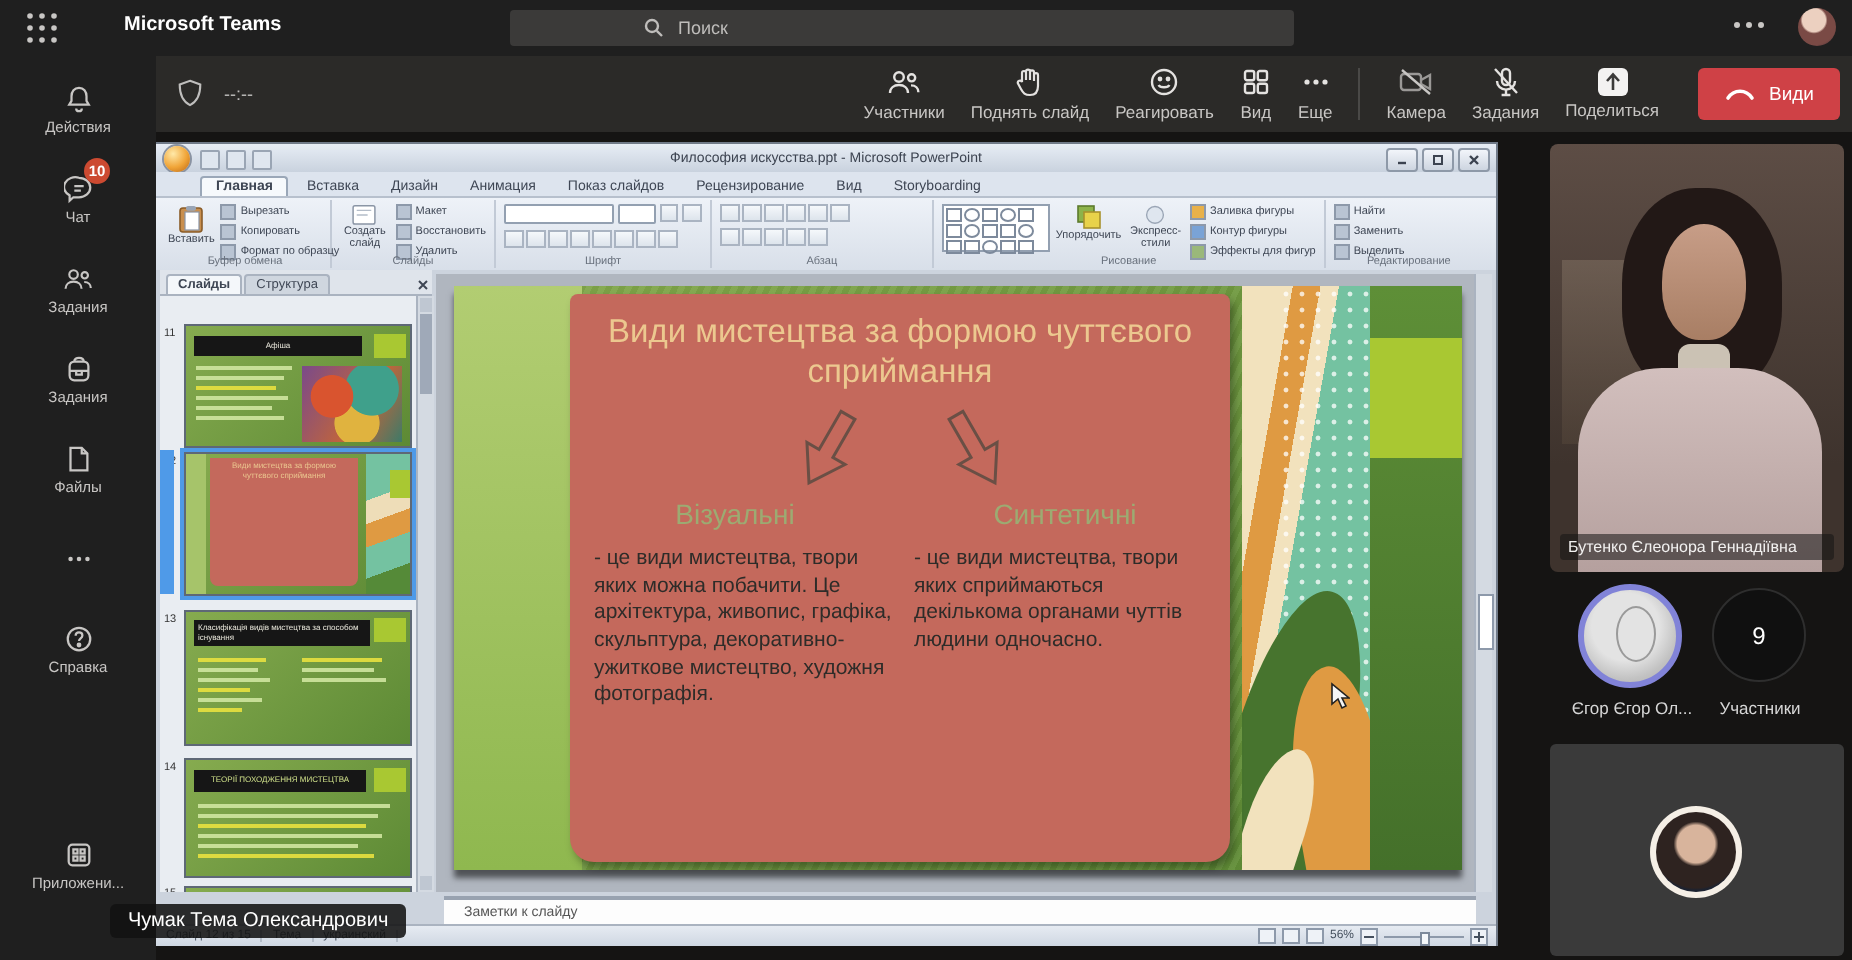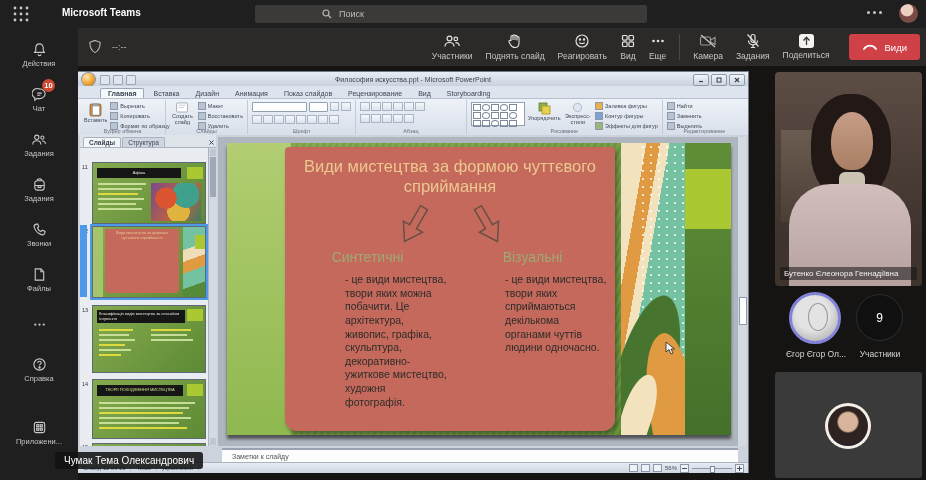--- a/index.html
+++ b/index.html
@@ -88,21 +88,21 @@
   .slide-area{position:absolute;left:140px;top:65px;width:520px;height:309px;background:#b0b6bf;}
   .slide{position:absolute;left:9px;top:6px;width:504px;height:292px;background:repeating-linear-gradient(115deg,rgba(255,255,255,.05) 0 3px,rgba(0,0,0,.04) 3px 6px),linear-gradient(135deg,#84a94c,#5c8a34);box-shadow:0 4px 3px rgba(0,0,0,.55);cursor:default;}
   .band-left{position:absolute;left:0;top:0;width:64px;height:292px;background:linear-gradient(180deg,#b2cd72,#8fb84f);}
   .salmon{position:absolute;left:58px;top:4px;width:330px;height:284px;background:#c4695c;border-radius:4px 4px 12px 12px;box-shadow:2px 3px 4px rgba(0,0,0,.35);}
   .s-title{position:absolute;left:8px;right:8px;top:10px;text-align:center;font-size:16.5px;line-height:1.2;color:#ecc88f;}
   .arrow-l{position:absolute;left:112px;top:56px;transform:rotate(30deg);}
   .arrow-r{position:absolute;left:186px;top:56px;transform:rotate(-30deg);}
   .s-heads{position:absolute;left:0;right:0;top:102px;display:flex;}
   .s-heads span{width:50%;text-align:center;font-size:14px;color:#9cab72;}
   .s-cols{position:absolute;left:12px;right:8px;top:126px;display:flex;gap:10px;}
-  .s-col{width:150px;font-size:10.5px;line-height:1.3;color:#2e2c29;margin-left:48px;}
+  .s-col{width:150px;font-size:10.5px;line-height:1.3;color:#2e2c29;}
   .deco{position:absolute;left:394px;top:0;width:64px;height:292px;background:linear-gradient(100deg,#f2e2bd 0 22%,#df9a42 22% 34%,#f2e2bd 34% 42%,#74c2a1 42% 100%);overflow:hidden;}
   .deco .dots{position:absolute;left:18px;top:0;width:46px;height:292px;background-image:radial-gradient(rgba(255,255,255,.75) 1px,transparent 1.4px);background-size:8px 8px;}
   .deco .wedge1{position:absolute;left:-8px;top:150px;width:60px;height:190px;background:#47742e;border-radius:50% 50% 0 0;transform:rotate(14deg);}
   .deco .wedge2{position:absolute;left:26px;top:190px;width:46px;height:130px;background:#df9a42;border-radius:60% 40% 0 0;transform:rotate(-10deg);}
   .deco .cream{position:absolute;left:2px;top:230px;width:30px;height:80px;background:#f2e2bd;border-radius:50% 50% 0 0;transform:rotate(18deg);}
   .green-col{position:absolute;left:458px;top:0;width:46px;height:292px;background:linear-gradient(180deg,#5e8f37,#44702a);}
   .lime{position:absolute;left:458px;top:26px;width:46px;height:60px;background:#a9c832;}
   .cursor{position:absolute;left:438px;top:198px;z-index:5;}
   .v-scroll{position:absolute;right:2px;top:65px;width:8px;height:309px;background:#d4dae2;border-left:1px solid #aab3c0;}
   .vs-thumb{position:absolute;left:1px;top:160px;width:6px;height:26px;background:#fff;border:1px solid #8d99aa;}
@@ -196,26 +196,20 @@
   </div>
   <div class="sb-item">
     <svg width="15" height="15" viewBox="0 0 16 16" fill="none" stroke="#c8c6c4" stroke-width="1.2">
         <path d="M5.5 4 C5.5 2.6 6.6 2 8 2 C9.4 2 10.5 2.6 10.5 4"></path>
         <rect x="3" y="4" width="10" height="10" rx="2.5"></rect>
         <path d="M3 9 h10 M6.5 9 v2 h3 v-2"></path>
       </svg>
     <span>Задания</span>
   </div>
   <div class="sb-item">
-    <svg width="15" height="15" viewBox="0 0 16 16" fill="none" stroke="#c8c6c4" stroke-width="1.2">
-        <path d="M4 2.5 L6 2 L7.2 5 L5.8 6.4 C6.4 8 8 9.6 9.6 10.2 L11 8.8 L14 10 L13.5 12 C13 13.5 11.5 14 10 13.5 C6.5 12.3 3.7 9.5 2.5 6 C2 4.5 2.5 3 4 2.5 Z"></path>
-      </svg>
-    <span>Звонки</span>
-  </div>
-  <div class="sb-item">
     <svg width="14" height="15" viewBox="0 0 14 16" fill="none" stroke="#c8c6c4" stroke-width="1.2">
         <path d="M3 2 L9 2 L12 5 L12 14 L3 14 Z"></path>
         <path d="M9 2 L9 5 L12 5"></path>
       </svg>
     <span>Файлы</span>
   </div>
   <div class="sb-item">
     <svg width="15" height="15" viewBox="0 0 16 16" fill="#c8c6c4">
         <circle cx="3.5" cy="8" r="1.2"></circle>
         <circle cx="8" cy="8" r="1.2"></circle>
@@ -613,22 +607,22 @@
       <div class="lime"></div>
       <div class="salmon">
         <div class="s-title">Види мистецтва за формою чуттєвого сприймання</div>
         <svg class="arrow-l" width="34" height="44" viewBox="0 0 34 44">
             <path d="M13 2 L21 2 L21 24 L28 24 L17 41 L6 24 L13 24 Z" fill="none" stroke="#6a4f45" stroke-width="1.5"></path>
           </svg>
         <svg class="arrow-r" width="34" height="44" viewBox="0 0 34 44">
             <path d="M13 2 L21 2 L21 24 L28 24 L17 41 L6 24 L13 24 Z" fill="none" stroke="#6a4f45" stroke-width="1.5"></path>
           </svg>
         <div class="s-heads">
+          <span>Візуальні</span>
           <span>Синтетичні</span>
-          <span>Візуальні</span>
         </div>
         <div class="s-cols">
           <div class="s-col">- це види мистецтва, твори яких можна побачити. Це архітектура, живопис, графіка, скульптура, декоративно-ужиткове мистецтво, художня фотографія.</div>
           <div class="s-col">- це види мистецтва, твори яких сприймаються декількома органами чуттів людини одночасно.</div>
         </div>
       </div>
       <svg class="cursor" width="10" height="14" viewBox="0 0 10 14">
           <path d="M1 1 L1 11 L4 8.5 L6 13 L8 12 L6 8 L9.5 8 Z" fill="#f5f5f5" stroke="#222" stroke-width=".8"></path>
         </svg>
     </div>

